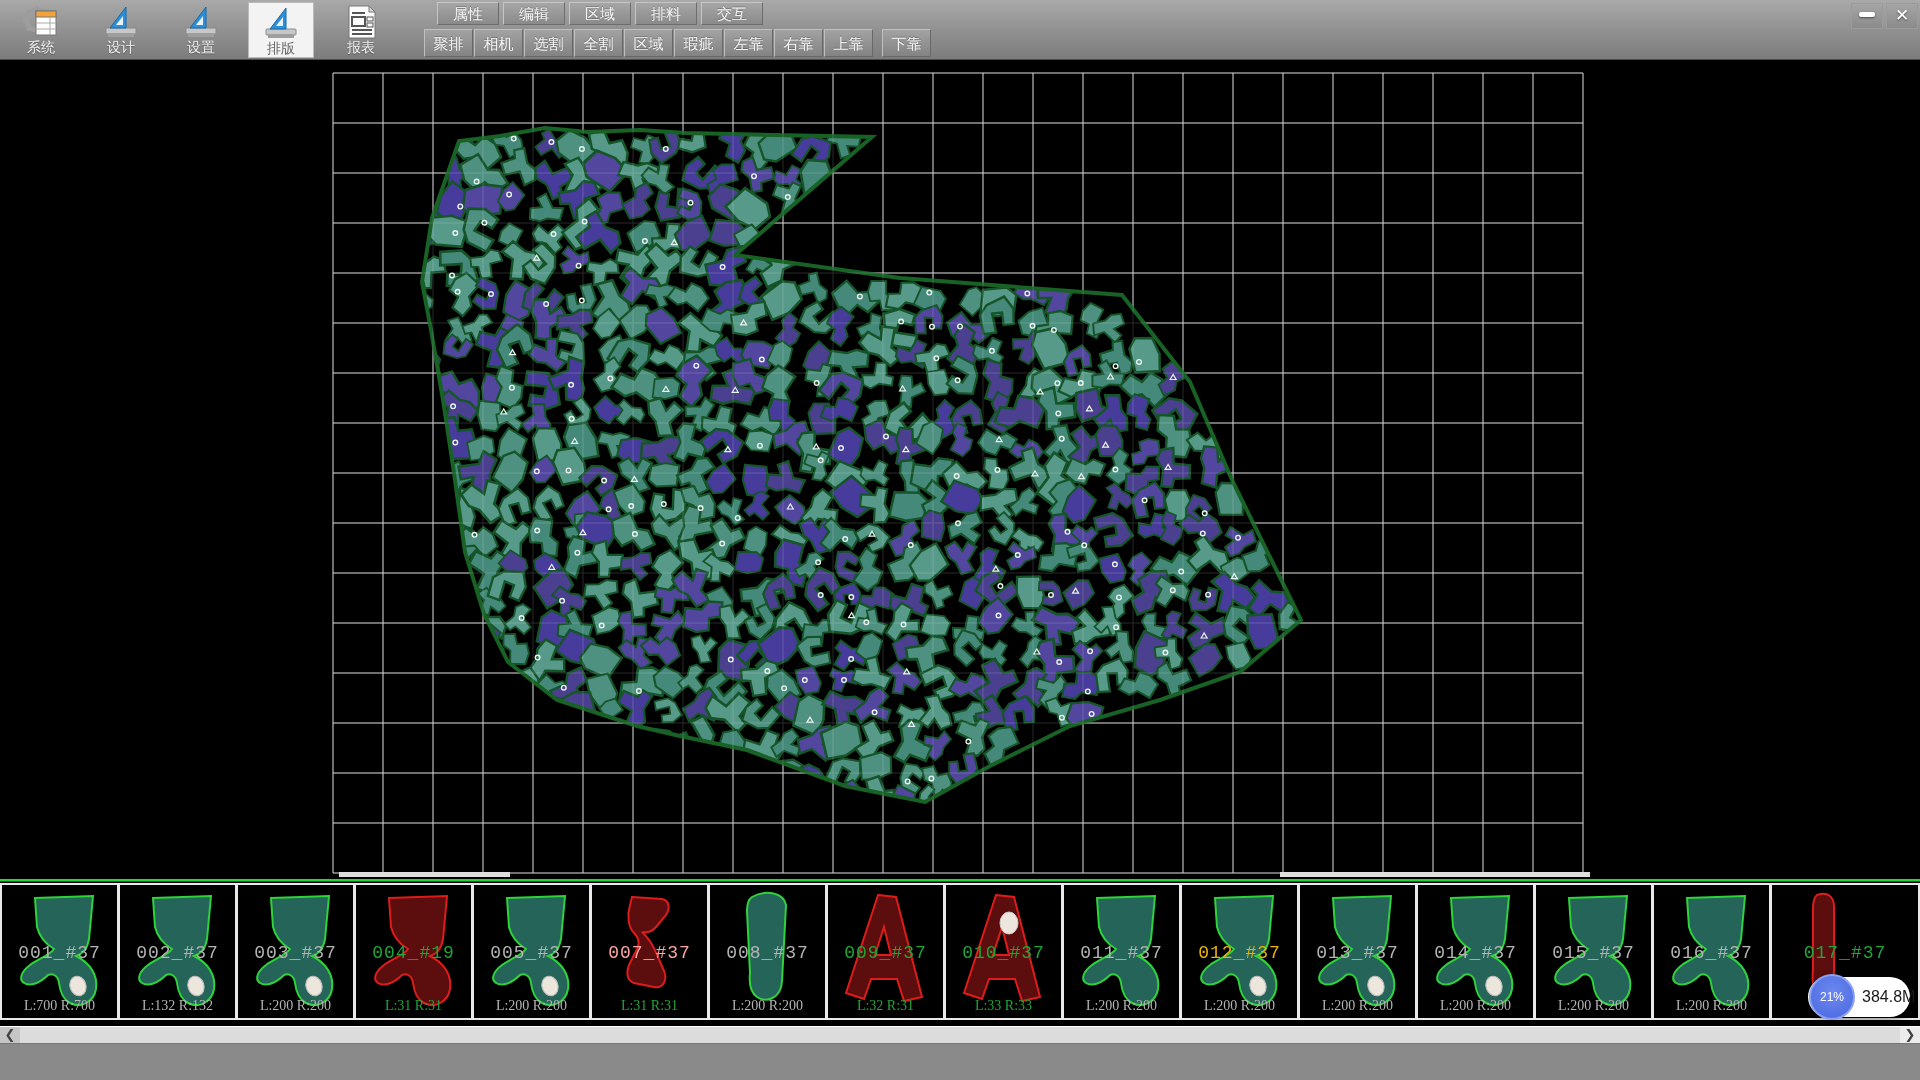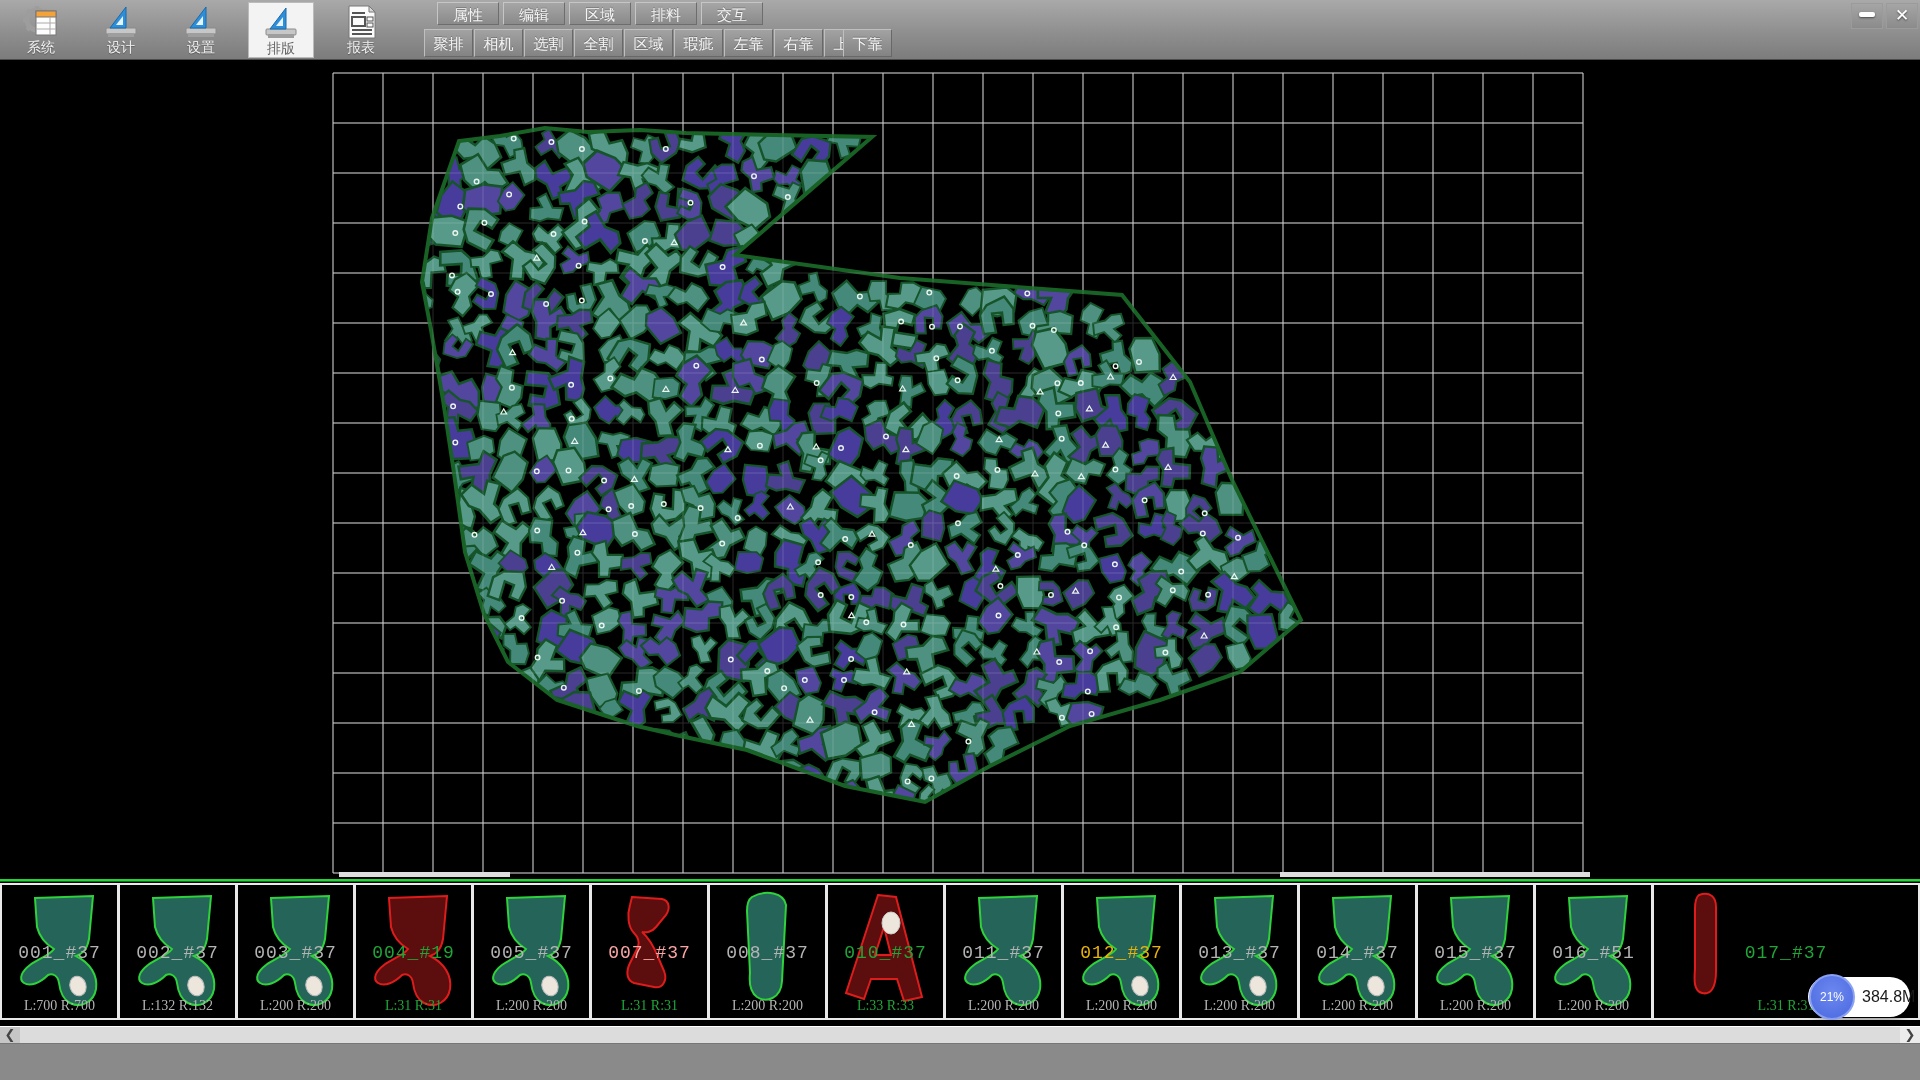--- a/index.html
+++ b/index.html
@@ -11,21 +11,21 @@
     background:linear-gradient(180deg,#a9a9a9 0%,#8f8f8f 55%,#7c7c7c 100%);
     border-bottom:1px solid #4c4c4c;box-sizing:border-box;}
   .bigbtn{position:absolute;top:2px;width:66px;height:56px;text-align:center;cursor:default;}
   .bigbtn.selected{background:#f3f3f3;border:1px solid #bbb;box-sizing:border-box;}
   .bigbtn .ic{display:block;margin:3px auto 0;width:36px;height:34px;}
   .bigbtn .lbl{display:block;font-size:14px;color:#f0f0f0;text-shadow:0 1px 1px rgba(0,0,0,.35);line-height:16px;}
   .bigbtn.selected .lbl{color:#666;text-shadow:none;}
   .menubtn{position:absolute;top:2px;height:23px;width:62px;line-height:23px;text-align:center;
     font-size:15px;color:#f4f4f4;text-shadow:0 -1px 0 rgba(0,0,0,.25);
     background:linear-gradient(180deg,#a6a6a6,#8a8a8a);
-    border:1px solid;border-color:#c6c6c6 #6d6d6d #6d6d6d #c6c6c6;box-sizing:border-box;}
+    border:1px solid;border-color:#c6c6c6 #6d6d6d #6d6d6d #c6c6c6;box-sizing:border-box;font-family:Liberation Serif, serif;}
   .toolbtn{position:absolute;top:29px;height:28px;width:49px;line-height:27px;text-align:center;
     font-size:15px;color:#f4f4f4;text-shadow:0 -1px 0 rgba(0,0,0,.25);
     background:linear-gradient(180deg,#a2a2a2,#838383);
     border:1px solid;border-color:#bfbfbf #686868 #686868 #bfbfbf;box-sizing:border-box;}
   .winbtn{position:absolute;top:3px;width:32px;height:26px;text-align:center;line-height:24px;
     color:#fff;font-size:17px;font-weight:bold;text-shadow:0 1px 2px rgba(0,0,0,.55);
     border:1px solid #9b9b9b;background:linear-gradient(180deg,#a5a5a5,#8b8b8b);box-sizing:border-box;}
   .winbtn .minbar{display:inline-block;width:16px;height:5px;background:#fff;border-radius:2px;
     box-shadow:0 1px 2px rgba(0,0,0,.5);vertical-align:middle;margin-top:-4px;}
 
@@ -146,21 +146,21 @@
 
   <div class="toolbtn" style="left:424px">聚排</div>
   <div class="toolbtn" style="left:474px">相机</div>
   <div class="toolbtn" style="left:524px">选割</div>
   <div class="toolbtn" style="left:574px">全割</div>
   <div class="toolbtn" style="left:624px">区域</div>
   <div class="toolbtn" style="left:674px">瑕疵</div>
   <div class="toolbtn" style="left:724px">左靠</div>
   <div class="toolbtn" style="left:774px">右靠</div>
   <div class="toolbtn" style="left:824px">上靠</div>
-  <div class="toolbtn" style="left:843px">下靠</div>
+  <div class="toolbtn" style="left:882px">下靠</div>
 
   <div class="winbtn" style="left:1851px"><span class="minbar"></span></div>
   <div class="winbtn" style="left:1886px"><span>✕</span></div>
 </div>
 
 <div class="canvas">
   <svg id="canvas-svg" width="1920" height="819" viewBox="0 0 1920 819">
       <g stroke="#c9c9c9" stroke-width="1">
         <line x1="333" y1="13" x2="333" y2="813"></line>
         <line x1="383" y1="13" x2="383" y2="813"></line>
@@ -998,20 +998,27 @@
   <div class="cell">
       <svg width="114" height="133" viewBox="0 0 114 133">
         <path d="M42,12 C56,4 74,8 76,20 L72,96 C71,114 56,118 47,112 C40,107 39,98 40,88 L37,26 C37,18 39,14 42,12 Z" fill-rule="evenodd" fill="#256458" stroke="#2fd23a" stroke-width="2"></path>
       </svg>
     <div class="thumb-label" style="color: rgb(180, 180, 180);">008_#37</div>
     <div class="thumb-metrics" style="color: rgb(180, 180, 180);">L:200 R:200</div>
     </div>
   <div class="cell">
       <svg width="114" height="133" viewBox="0 0 114 133">
         <path d="M50,10 L68,12 L94,112 L76,116 L69,94 L43,94 L36,114 L18,108 Z M56,42 L63,70 L47,70 Z" fill-rule="evenodd" fill="#5c0d0d" stroke="#de1c1c" stroke-width="2"></path>
+      </svg>
+    <div class="thumb-label" style="color: rgb(31, 165, 56);">009_#37</div>
+    <div class="thumb-metrics" style="color: rgb(31, 165, 56);">L:32 R:31</div>
+    </div>
+  <div class="cell">
+      <svg width="114" height="133" viewBox="0 0 114 133">
+        <path d="M50,10 L68,12 L94,112 L76,116 L69,94 L43,94 L36,114 L18,108 Z M56,42 L63,70 L47,70 Z" fill-rule="evenodd" fill="#5c0d0d" stroke="#de1c1c" stroke-width="2"></path>
         <ellipse cx="63" cy="38" rx="9" ry="11" fill="#ece6dd" stroke="#ccc"></ellipse>
       </svg>
     <div class="thumb-label" style="color: rgb(31, 165, 56);">010_#37</div>
     <div class="thumb-metrics" style="color: rgb(31, 165, 56);">L:33 R:33</div>
     </div>
   <div class="cell">
       <svg width="114" height="133" viewBox="0 0 114 133">
         <path d="M33,13 L91,11 L87,54 C85,66 78,70 74,71 C88,78 96,90 94,104 C92,116 80,124 68,118 C60,114 58,106 57,98 C56,90 50,88 46,90 C38,98 28,102 22,98 C16,94 20,86 28,80 C38,73 48,70 52,64 C42,58 37,50 35,42 Z" fill-rule="evenodd" fill="#256458" stroke="#2fd23a" stroke-width="2"></path>
       </svg>
     <div class="thumb-label" style="color: rgb(180, 180, 180);">011_#37</div>
@@ -1045,21 +1052,21 @@
       <svg width="114" height="133" viewBox="0 0 114 133">
         <path d="M33,13 L91,11 L87,54 C85,66 78,70 74,71 C88,78 96,90 94,104 C92,116 80,124 68,118 C60,114 58,106 57,98 C56,90 50,88 46,90 C38,98 28,102 22,98 C16,94 20,86 28,80 C38,73 48,70 52,64 C42,58 37,50 35,42 Z" fill-rule="evenodd" fill="#256458" stroke="#2fd23a" stroke-width="2"></path>
       </svg>
     <div class="thumb-label" style="color: rgb(180, 180, 180);">015_#37</div>
     <div class="thumb-metrics" style="color: rgb(180, 180, 180);">L:200 R:200</div>
     </div>
   <div class="cell">
       <svg width="114" height="133" viewBox="0 0 114 133">
         <path d="M33,13 L91,11 L87,54 C85,66 78,70 74,71 C88,78 96,90 94,104 C92,116 80,124 68,118 C60,114 58,106 57,98 C56,90 50,88 46,90 C38,98 28,102 22,98 C16,94 20,86 28,80 C38,73 48,70 52,64 C42,58 37,50 35,42 Z" fill-rule="evenodd" fill="#256458" stroke="#2fd23a" stroke-width="2"></path>
       </svg>
-    <div class="thumb-label" style="color: rgb(180, 180, 180);">016_#51</div>
+    <div class="thumb-label" style="color: rgb(180, 180, 180);">016_#37</div>
     <div class="thumb-metrics" style="color: rgb(180, 180, 180);">L:200 R:200</div>
     </div>
   <div class="cell">
       <svg width="114" height="133" viewBox="0 0 114 133">
         <path d="M45,10 C56,6 62,12 62,22 L62,86 C62,104 56,110 48,108 C40,106 40,96 41,84 L41,24 C41,16 42,12 45,10 Z" fill-rule="evenodd" fill="#5c0d0d" stroke="#de1c1c" stroke-width="2"></path>
       </svg>
     <div class="thumb-label" style="color: rgb(31, 165, 56);">017_#37</div>
     <div class="thumb-metrics" style="color: rgb(31, 165, 56);">L:31 R:31</div>
     </div>
 </div>

